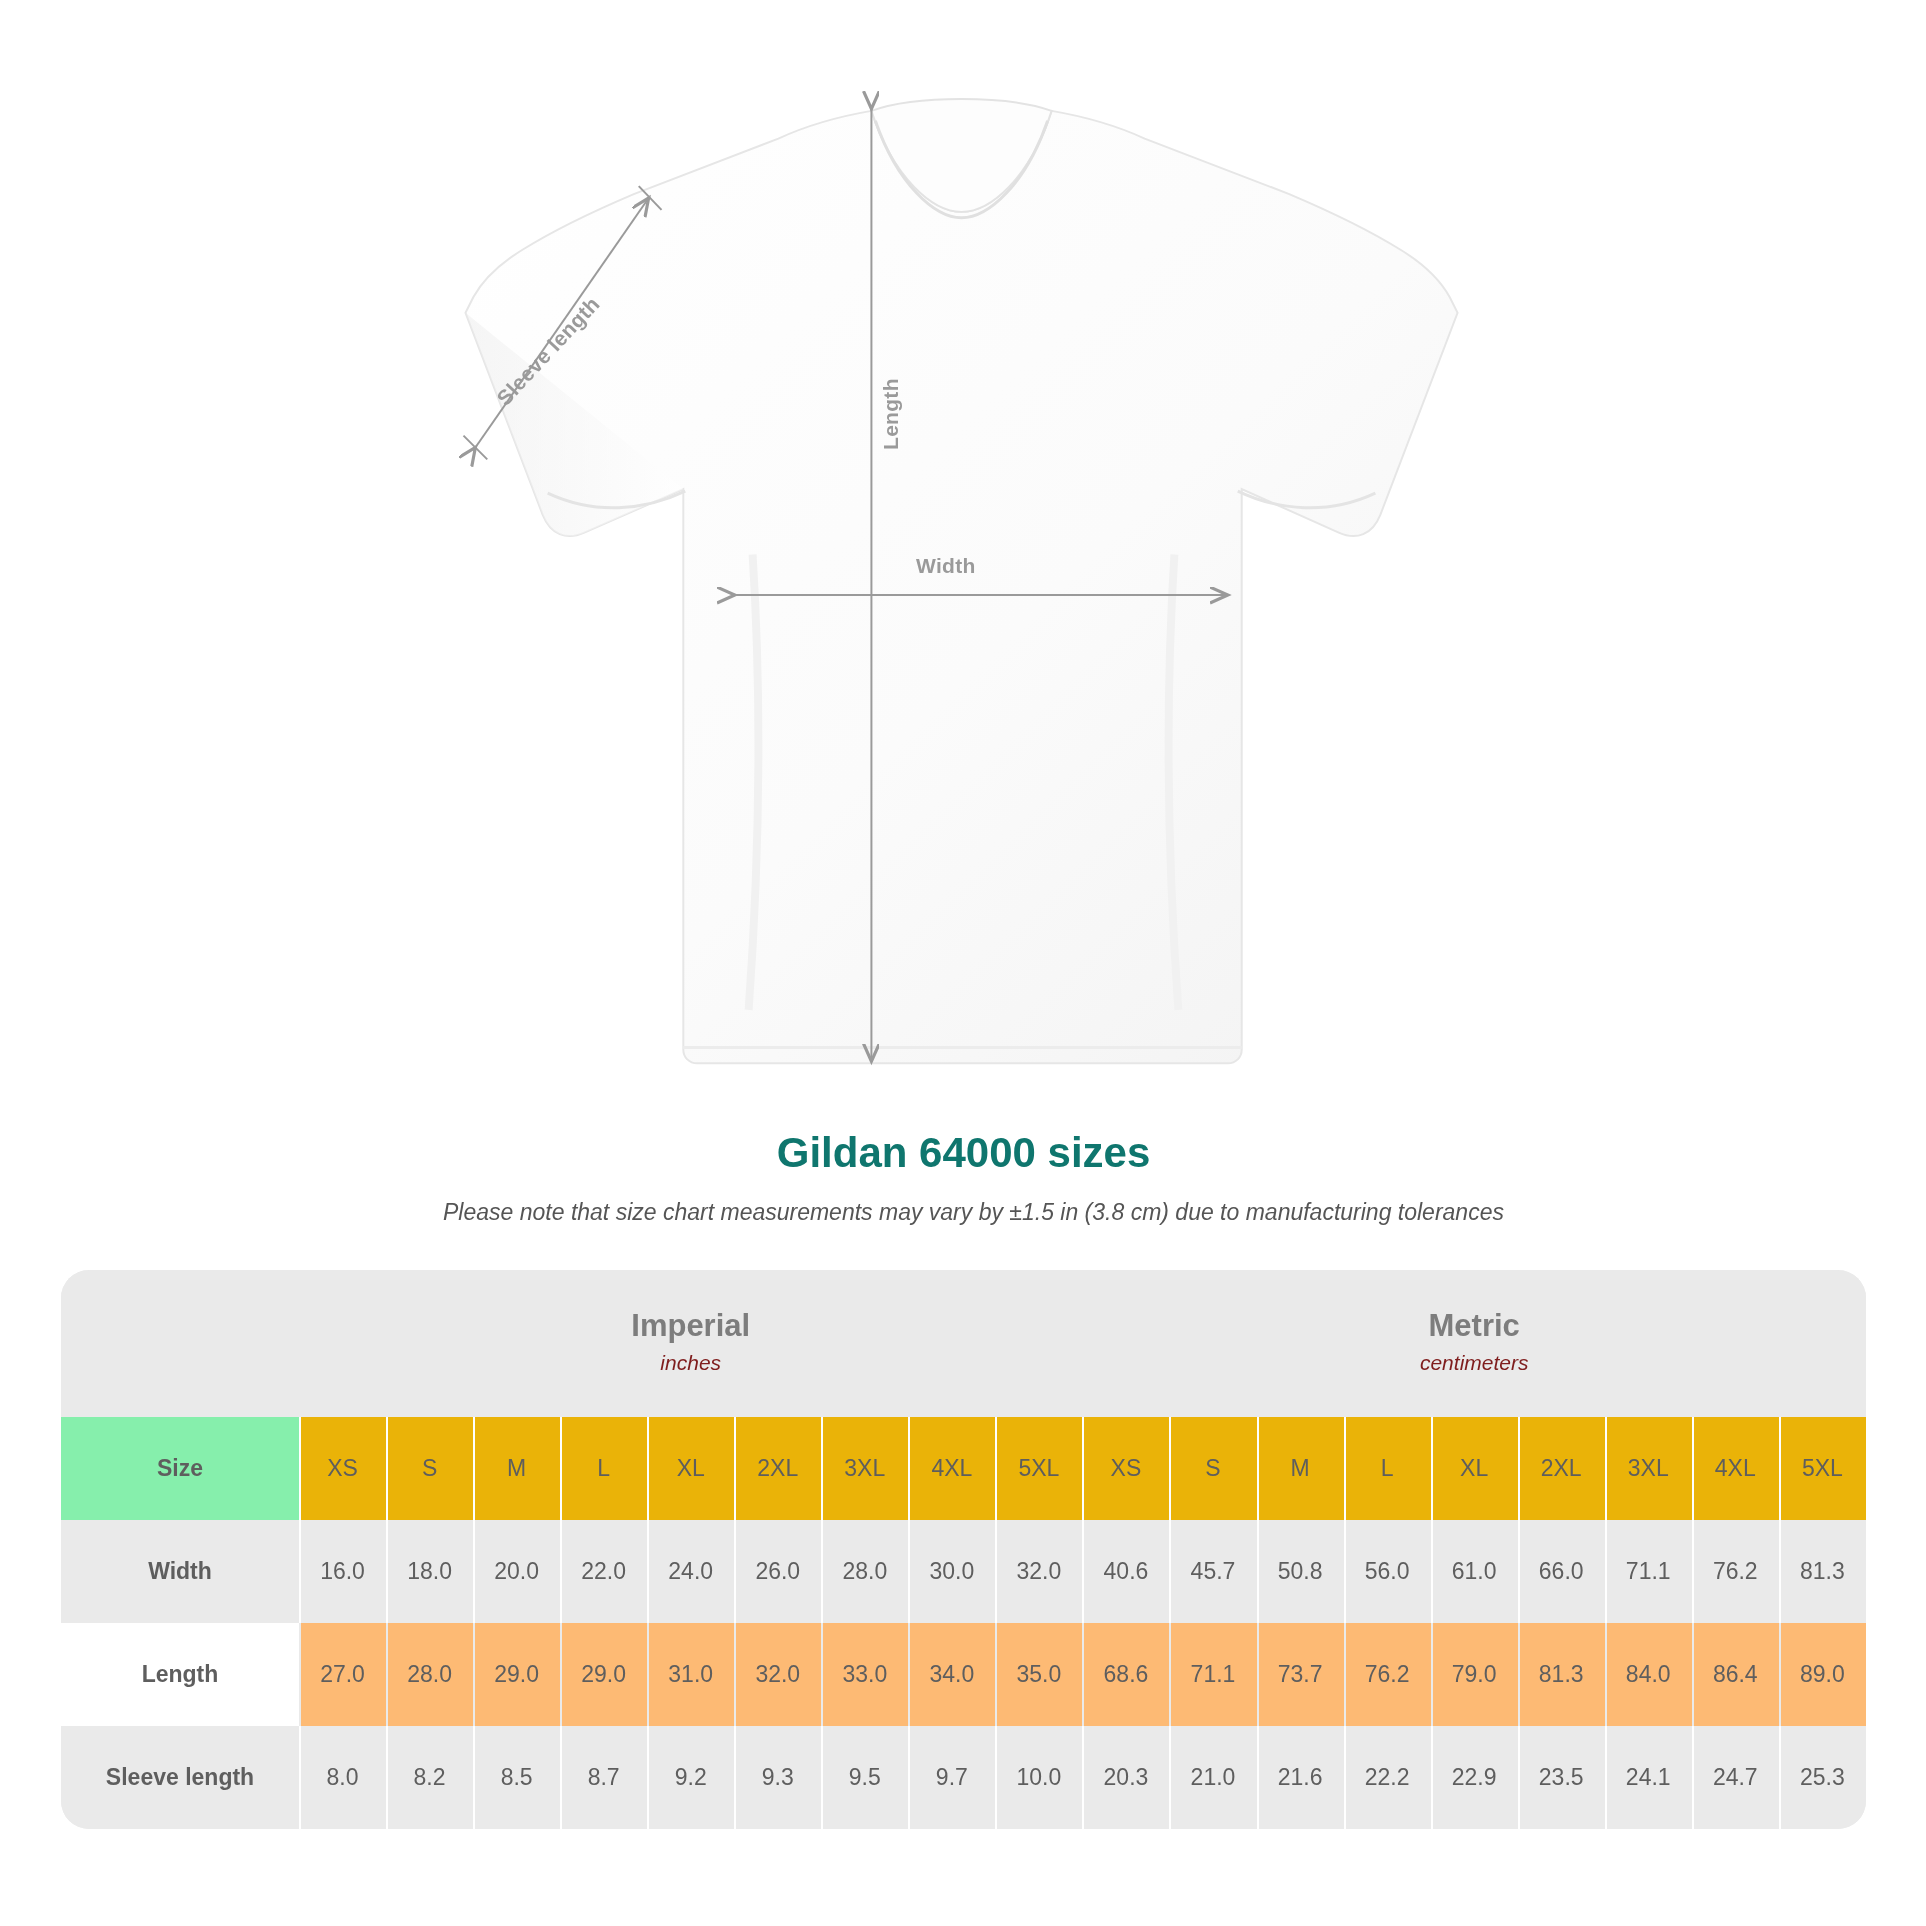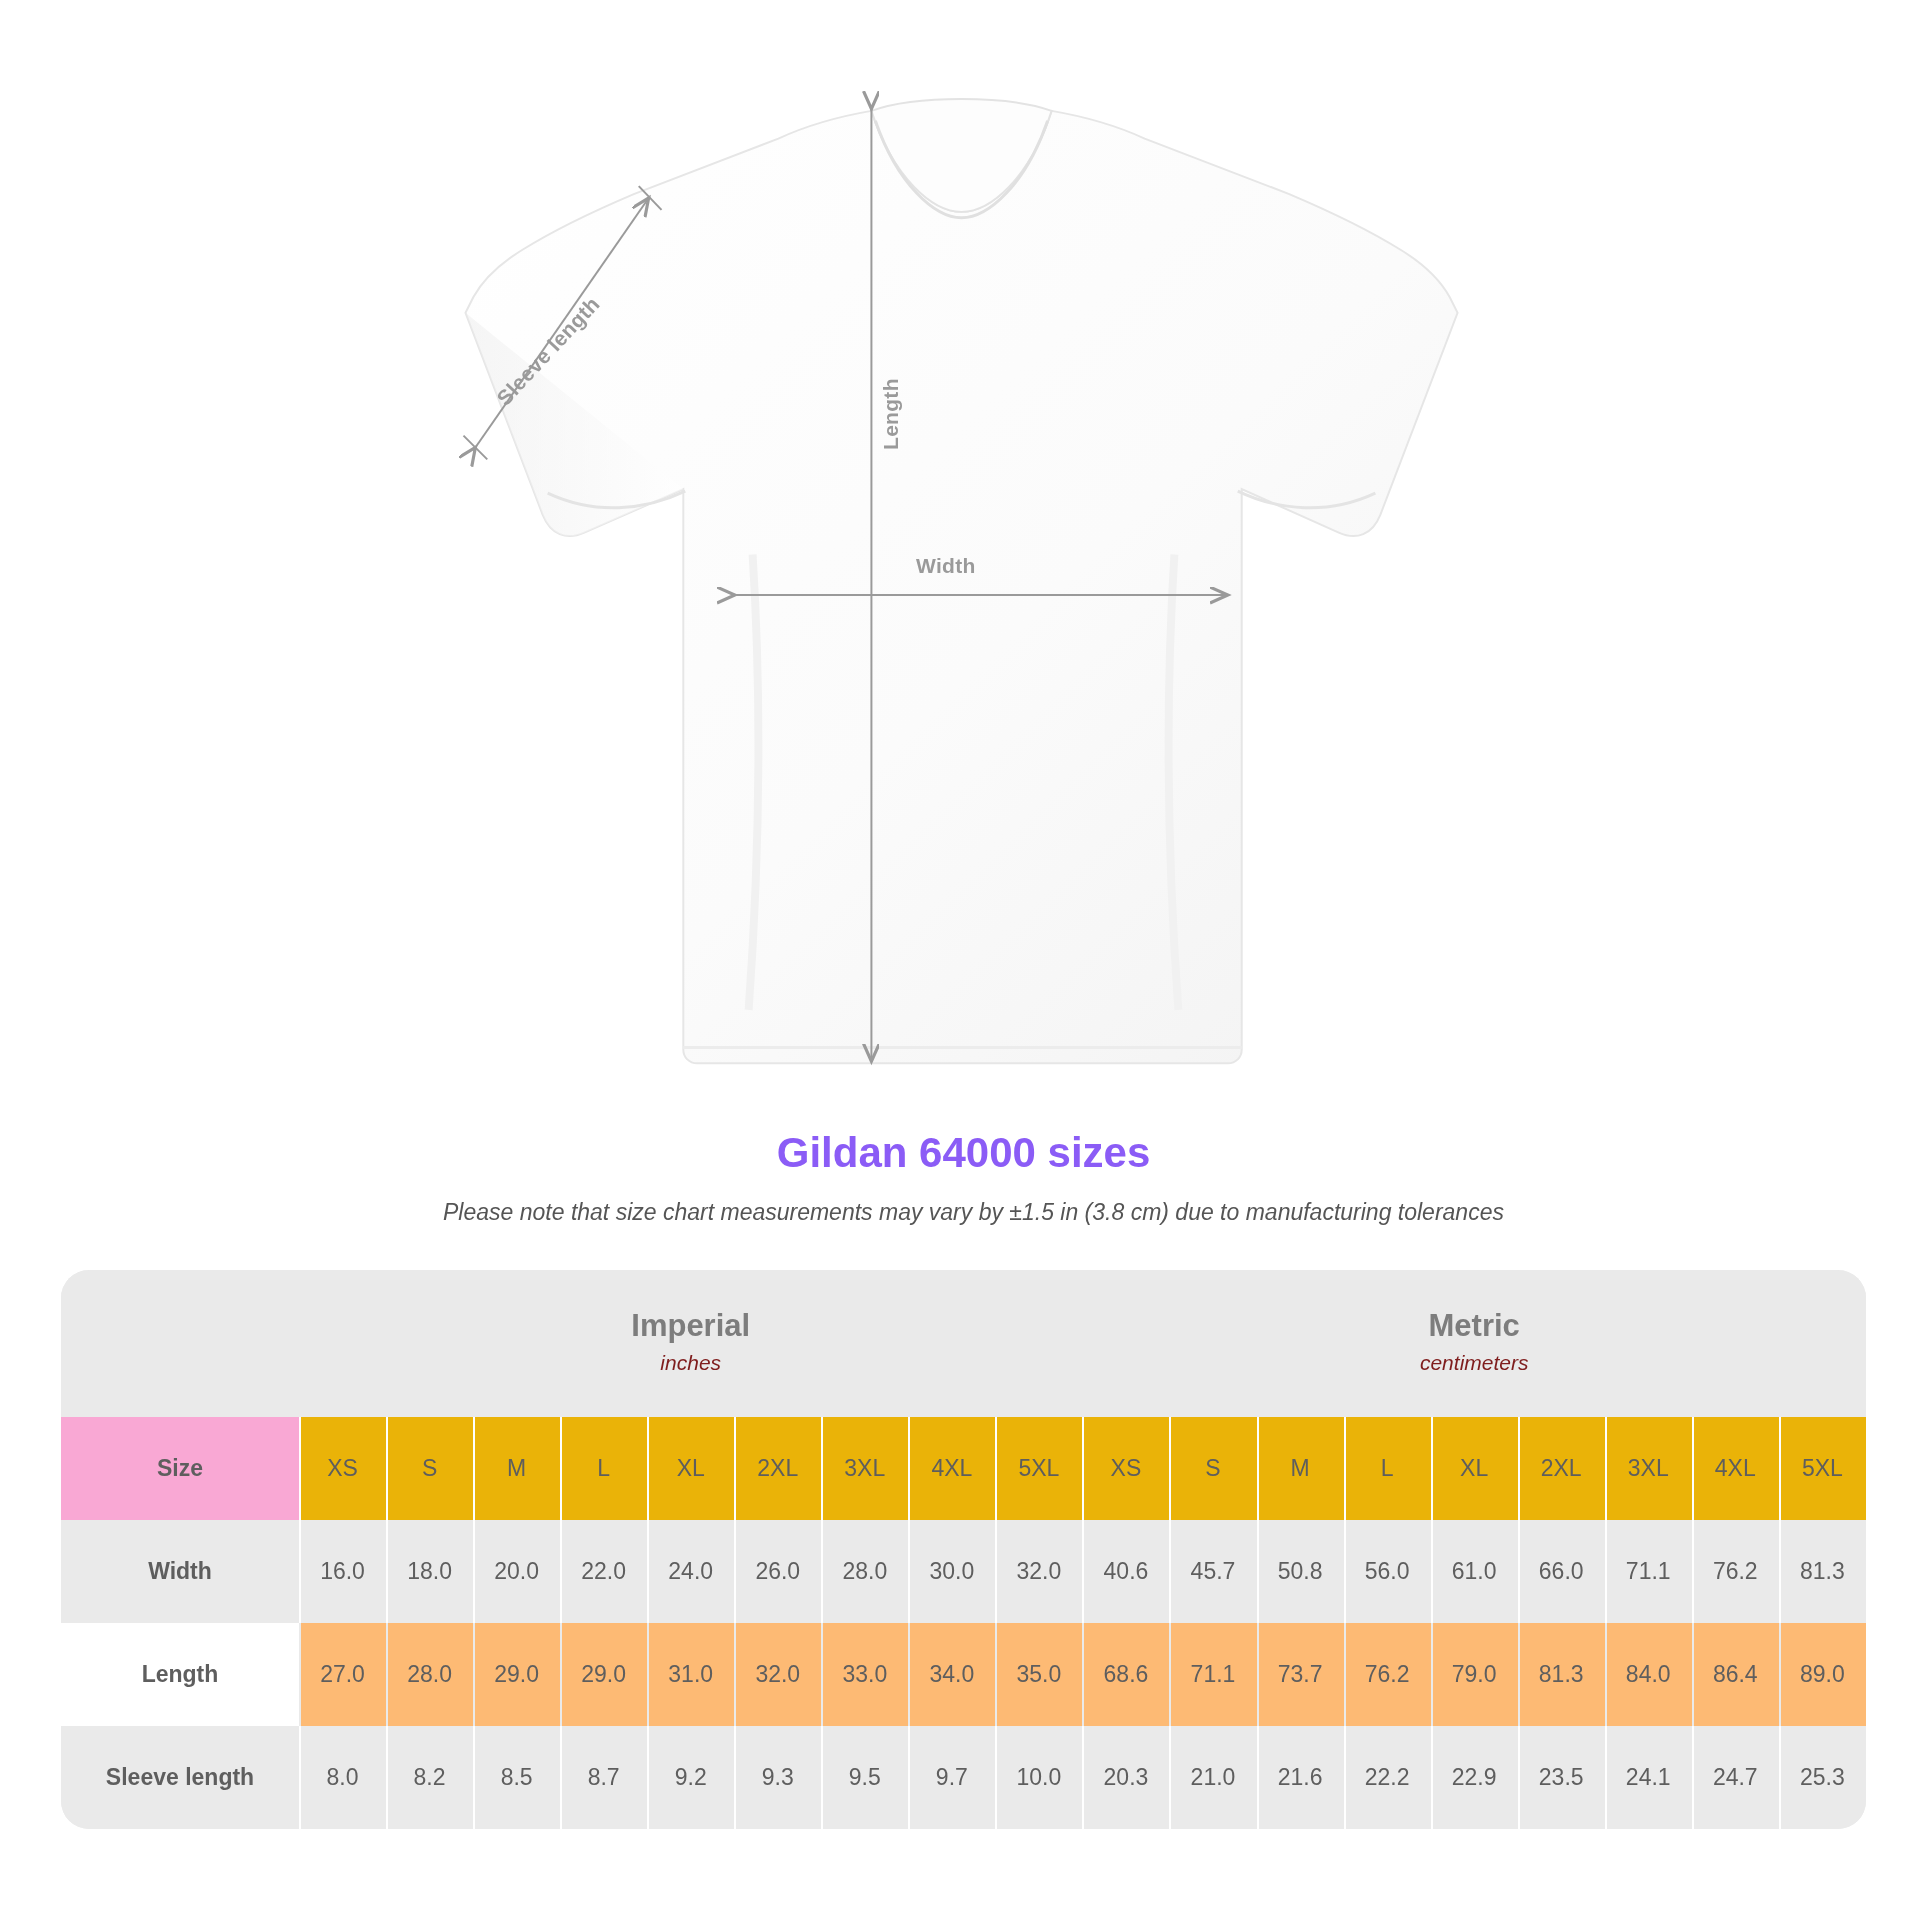--- a/index.html
+++ b/index.html
@@ -55,21 +55,21 @@
     top: 394px;
     transform: rotate(-47deg);
     transform-origin: left top;
   }
 
   
   .title {
     text-align: center;
     font-size: 42px;
     font-weight: bold;
-    color: #8b5cf6;
+    color: #0f766e;
     margin-top: 30px;
   }
   .subtitle {
     text-align: center;
     font-size: 23px;
     font-style: italic;
     color: #555555;
     margin-top: 22px;
     padding-left: 20px;
   }
@@ -111,21 +111,21 @@
     line-height: 1.6;
   }
   .head-row td {
     height: 103px;
     background: #eab308;
     font-weight: normal;
     color: #6b6b6b;
     font-size: 24px;
   }
   .head-row td.first-col {
-    background: #f9a8d4;
+    background: #86efac;
   }
   .body-row td {
     height: 103px;
   }
   .row-odd td { background: #eaeaea; }
   .row-even td { background: #fdba74; }
   td.first-col {
     font-weight: bold;
     color: #5e5e5e;
     font-size: 24px;

